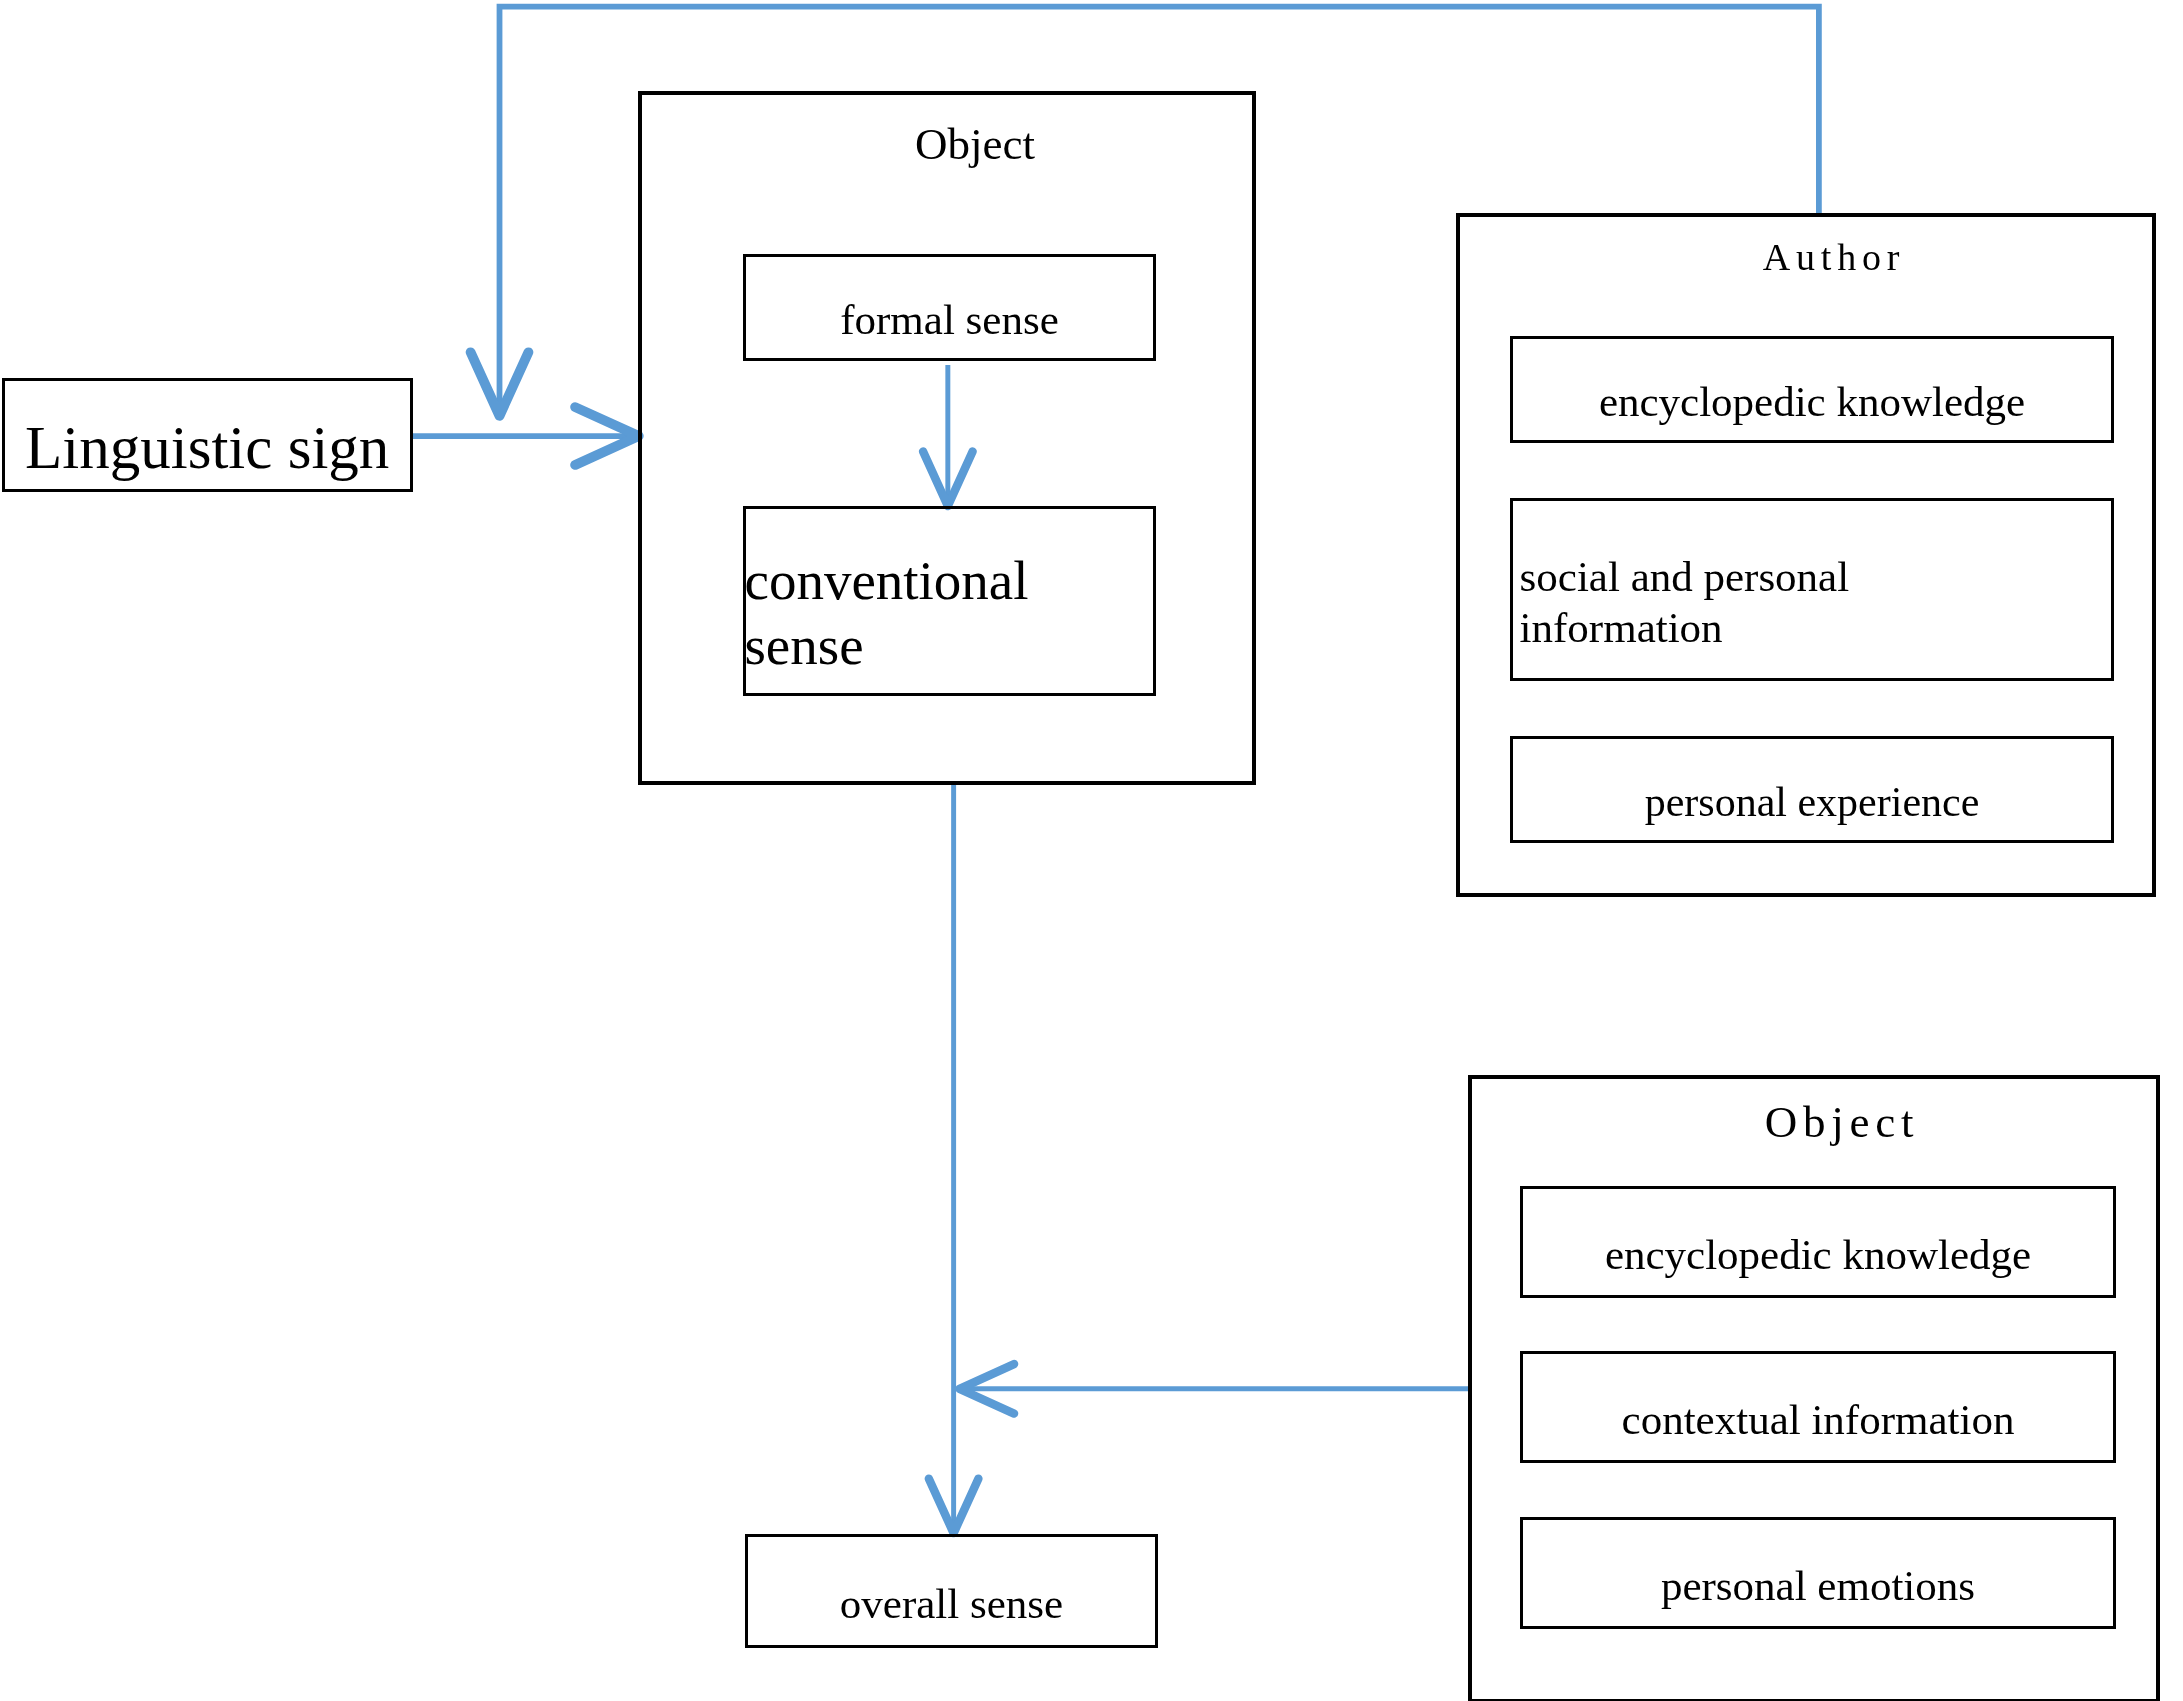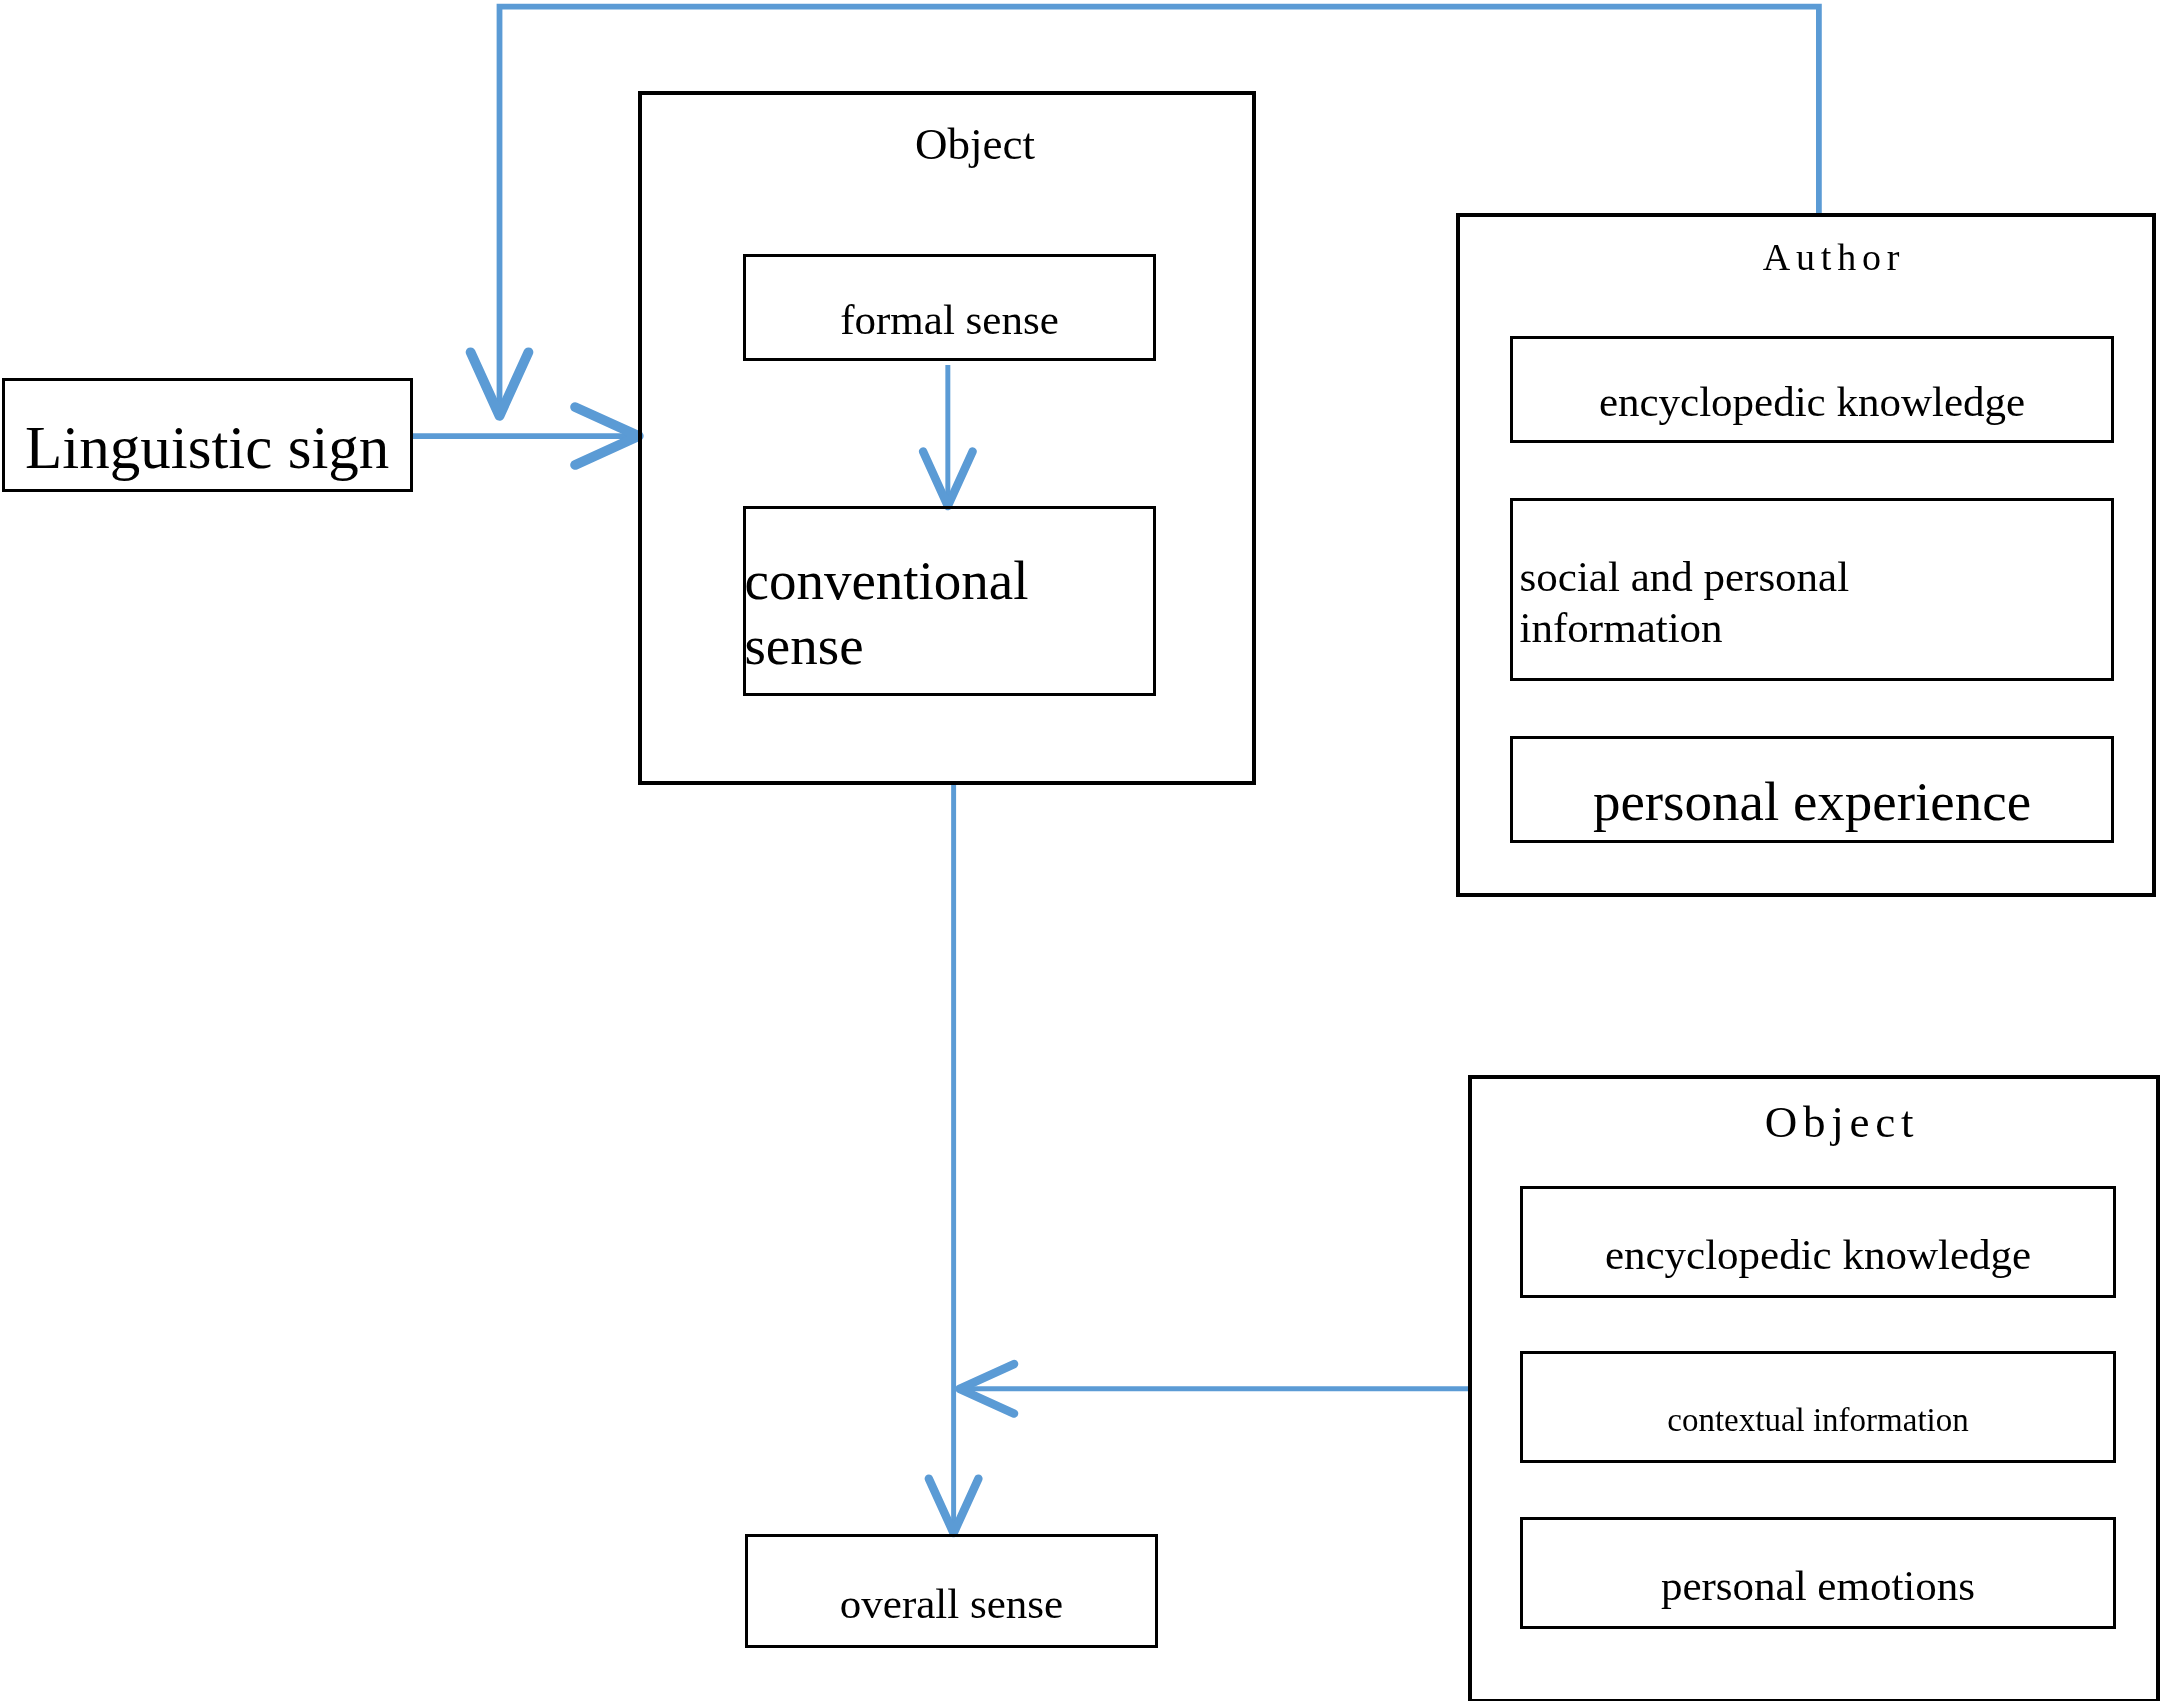--- a/index.html
+++ b/index.html
@@ -69,33 +69,33 @@
 
     <div class="box inner" style="left:50px;top:119px;width:604px;height:107px;">
       <span class="lbl" style="font-size:43px;">encyclopedic knowledge</span>
     </div>
 
     <div class="box inner" style="left:50px;top:281px;width:604px;height:183px;">
       <span class="lbl" style="font-size:43px;max-width:355px;">social and personal information</span>
     </div>
 
     <div class="box inner" style="left:50px;top:519px;width:604px;height:107px;">
-      <span class="lbl" style="font-size:55px;">personal experience</span>
+      <span class="lbl" style="font-size:42px;">personal experience</span>
     </div>
   </div>
 
   <div class="box outer" style="left:1468px;top:1075px;width:692px;height:628px;">
     <div class="grp-title" style="top:16.5px;font-size:45px;letter-spacing:5.8px;">Object</div>
 
     <div class="box inner" style="left:48px;top:107px;width:596px;height:112px;">
       <span class="lbl" style="font-size:43px;">encyclopedic knowledge</span>
     </div>
 
     <div class="box inner" style="left:48px;top:272px;width:596px;height:112px;">
-      <span class="lbl" style="font-size:33px;">contextual information</span>
+      <span class="lbl" style="font-size:43px;">contextual information</span>
     </div>
 
     <div class="box inner" style="left:48px;top:438px;width:596px;height:112px;">
       <span class="lbl" style="font-size:43px;">personal emotions</span>
     </div>
   </div>
 
   <div class="box plain" style="left:745px;top:1534px;width:413px;height:114px;">
     <span class="lbl" style="font-size:43px;">overall sense</span>
   </div>

